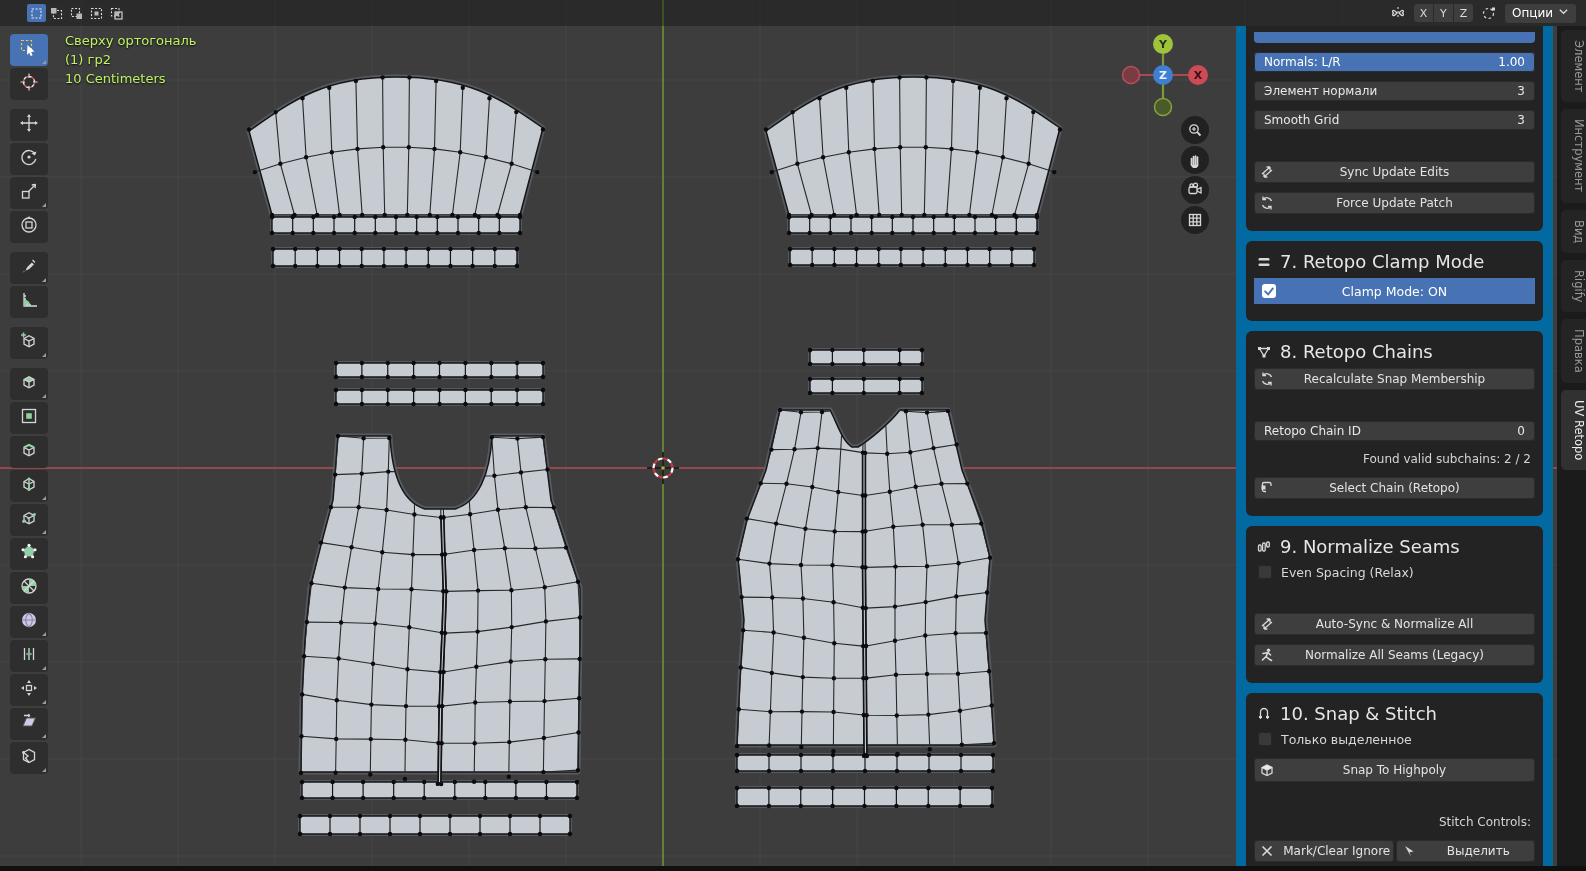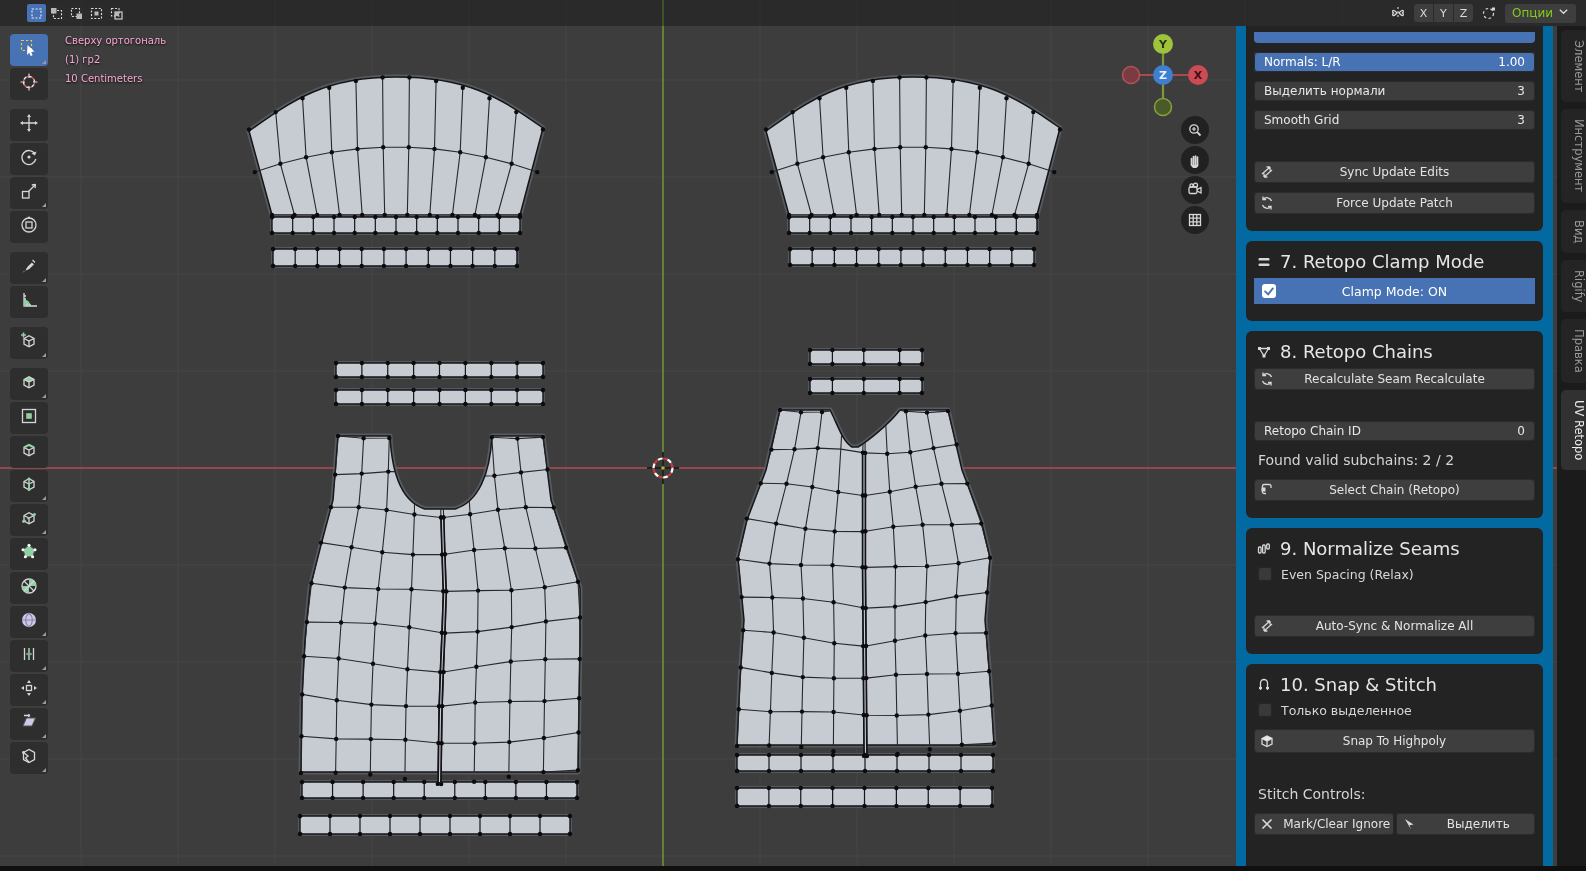--- a/index.html
+++ b/index.html
@@ -18,24 +18,24 @@
     justify-content:center; border-radius:2px; }
   .mode-btn.active { background:#4772b3; }
   #hdr-right { margin-left:auto; display:flex; align-items:center; gap:6px; margin-right:10px; }
   .axis-group { display:flex; gap:1px; }
   .axis-btn { width:19px; height:18px; background:#3e3e3e; color:#dcdcdc; font-size:11px;
     display:flex; align-items:center; justify-content:center; }
   .axis-btn:first-child { border-radius:3px 0 0 3px; }
   .axis-btn:last-child { border-radius:0 3px 3px 0; }
   .hdr-icon { width:20px; height:18px; display:flex; align-items:center; justify-content:center; }
   #options-btn { background:#3e3e3e; border-radius:3px; height:19px; padding:0 7px;
-    color:#84cc16; font-size:12px; display:flex; align-items:center; gap:5px; }
+    color:#ffffff; font-size:12px; display:flex; align-items:center; gap:5px; }
 
   
-  #vp-overlay { position:absolute; left:65px; top:31px; color:#f9a8d4; font-size:10px;
+  #vp-overlay { position:absolute; left:65px; top:31px; color:#bef264; font-size:13px;
     text-shadow:0 1px 2px rgba(0,0,0,.9); line-height:19px; }
 
   
   #toolbar { position:absolute; left:10px; top:34px; width:38px; display:flex;
     flex-direction:column; }
   .tool-btn { width:38px; height:32px; background:rgba(44,44,44,.92); border-radius:4px;
     margin-bottom:2px; display:flex; align-items:center; justify-content:center; position:relative; }
   .tool-btn.active { background:#4772b3; }
   .tool-btn .subtri { position:absolute; right:2px; bottom:2px; width:0; height:0;
     border-left:4px solid transparent; border-bottom:4px solid #9a9a9a; }
@@ -66,21 +66,21 @@
   .pbtn .blab { position:absolute; left:0; right:0; text-align:center; pointer-events:none; }
   .ptoggle { height:26px; background:#4772b3; border-radius:0; display:flex; align-items:center;
     font-size:12.5px; color:#fff; position:relative; }
   .ptoggle .cbx { width:14px; height:14px; background:#fff; border-radius:3px; margin-left:8px;
     display:flex; align-items:center; justify-content:center; }
   .ptoggle .blab { position:absolute; left:0; right:0; text-align:center; }
   .pcheck { display:flex; align-items:flex-start; gap:9px; font-size:12.5px; color:#d8d8d8;
     padding:2px 4px; }
   .pcheck .box { width:14px; height:14px; background:#393939; border-radius:3px;
     box-shadow:inset 0 0 0 1px #262626; }
-  .plabel { font-size:14px; color:#d4d4d4; padding:2px 4px; }
+  .plabel { font-size:12px; color:#d4d4d4; padding:2px 4px;text-align:right; }
   .ppair { display:flex; gap:2px;justify-content:flex-end; }
   .ppair .pbtn { flex:1; }
   .spacer-lg { height:22px; }
 
   
   #tabcol { position:absolute; left:1557px; top:26px; width:29px; height:840px; background:#1b1b1b;
     display:flex; flex-direction:column; align-items:flex-end; padding-top:4px; }
   .vtab { writing-mode:vertical-rl; width:25px; background:#242424; color:#9a9a9a; font-size:11.5px;
     padding:10px 0; text-align:center; border-radius:5px 0 0 5px; margin-bottom:7px; }
   .vtab.active { background:#313131; color:#ececec; }
@@ -1121,21 +1121,21 @@
       <div class="sec cut-top">
         <div class="partial"></div>
         <div class="prow">
           <div class="pslider blue">
             <span>Normals: L/R</span>
             <span class="val">1.00</span>
           </div>
         </div>
         <div class="prow">
           <div class="pslider ">
-            <span>Выделить нормали</span>
+            <span>Элемент нормали</span>
             <span class="val">3</span>
           </div>
         </div>
         <div class="prow">
           <div class="pslider ">
             <span>Smooth Grid</span>
             <span class="val">3</span>
           </div>
         </div>
         <div class="spacer-lg"></div>
@@ -1195,21 +1195,21 @@
           <span>8. Retopo Chains</span>
         </div>
         <div class="prow">
           <div class="pbtn" style="">
             <span class="bicon">
               <svg width="16" height="16" viewBox="0 0 16 16" fill="none">
                 <path d="M12.5 6 A5 5 0 0 0 4 4.5 M3.5 10 A5 5 0 0 0 12 11.5" stroke="#d8d8d8" stroke-width="1.3" fill="none"></path>
                 <path d="M4 1.5 v3 h3 M12 14.5 v-3 h-3" stroke="#d8d8d8" stroke-width="1.3" fill="none"></path>
               </svg>
             </span>
-            <span class="blab">Recalculate Seam Recalculate</span>
+            <span class="blab">Recalculate Snap Membership</span>
           </div>
         </div>
         <div class="spacer-lg"></div>
         <div class="prow">
           <div class="pslider ">
             <span>Retopo Chain ID</span>
             <span class="val">0</span>
           </div>
         </div>
         <div class="prow">
@@ -1248,20 +1248,31 @@
         <div class="prow">
           <div class="pbtn" style="">
             <span class="bicon">
               <svg width="16" height="16" viewBox="0 0 16 16" fill="none">
                 <path d="M3 10 L11 3 M11 3 h-3.4 M11 3 v3.4 M13 6 L5 13 M5 13 h3.4 M5 13 v-3.4" stroke="#d8d8d8" stroke-width="1.3" fill="none"></path>
               </svg>
             </span>
             <span class="blab">Auto-Sync &amp; Normalize All</span>
           </div>
         </div>
+        <div class="prow">
+          <div class="pbtn" style="">
+            <span class="bicon">
+              <svg width="16" height="16" viewBox="0 0 16 16" fill="none">
+                <circle cx="9.5" cy="3.2" r="1.7" fill="#d8d8d8"></circle>
+                <path d="M4 6.5 L9 5.5 L11.5 8 M9 5.5 L7 9.5 L10 12 M7 9.5 L3.5 13 M10 12 L12.5 13.5" stroke="#d8d8d8" stroke-width="1.6" stroke-linecap="round"></path>
+              </svg>
+            </span>
+            <span class="blab">Normalize All Seams (Legacy)</span>
+          </div>
+        </div>
       </div>
       <div class="sec">
         <div class="sec-head">
           <span class="sicon">
             <svg width="16" height="16" viewBox="0 0 16 16" fill="none">
               <path d="M4.5 13 V6 a3.5 3.5 0 0 1 7 0 v7" stroke="#d8d8d8" stroke-width="1.3" fill="none"></path>
               <path d="M3 11 h3 M10 11 h3" stroke="#d8d8d8" stroke-width="1.8"></path>
             </svg>
           </span>
           <span>10. Snap &amp; Stitch</span>

